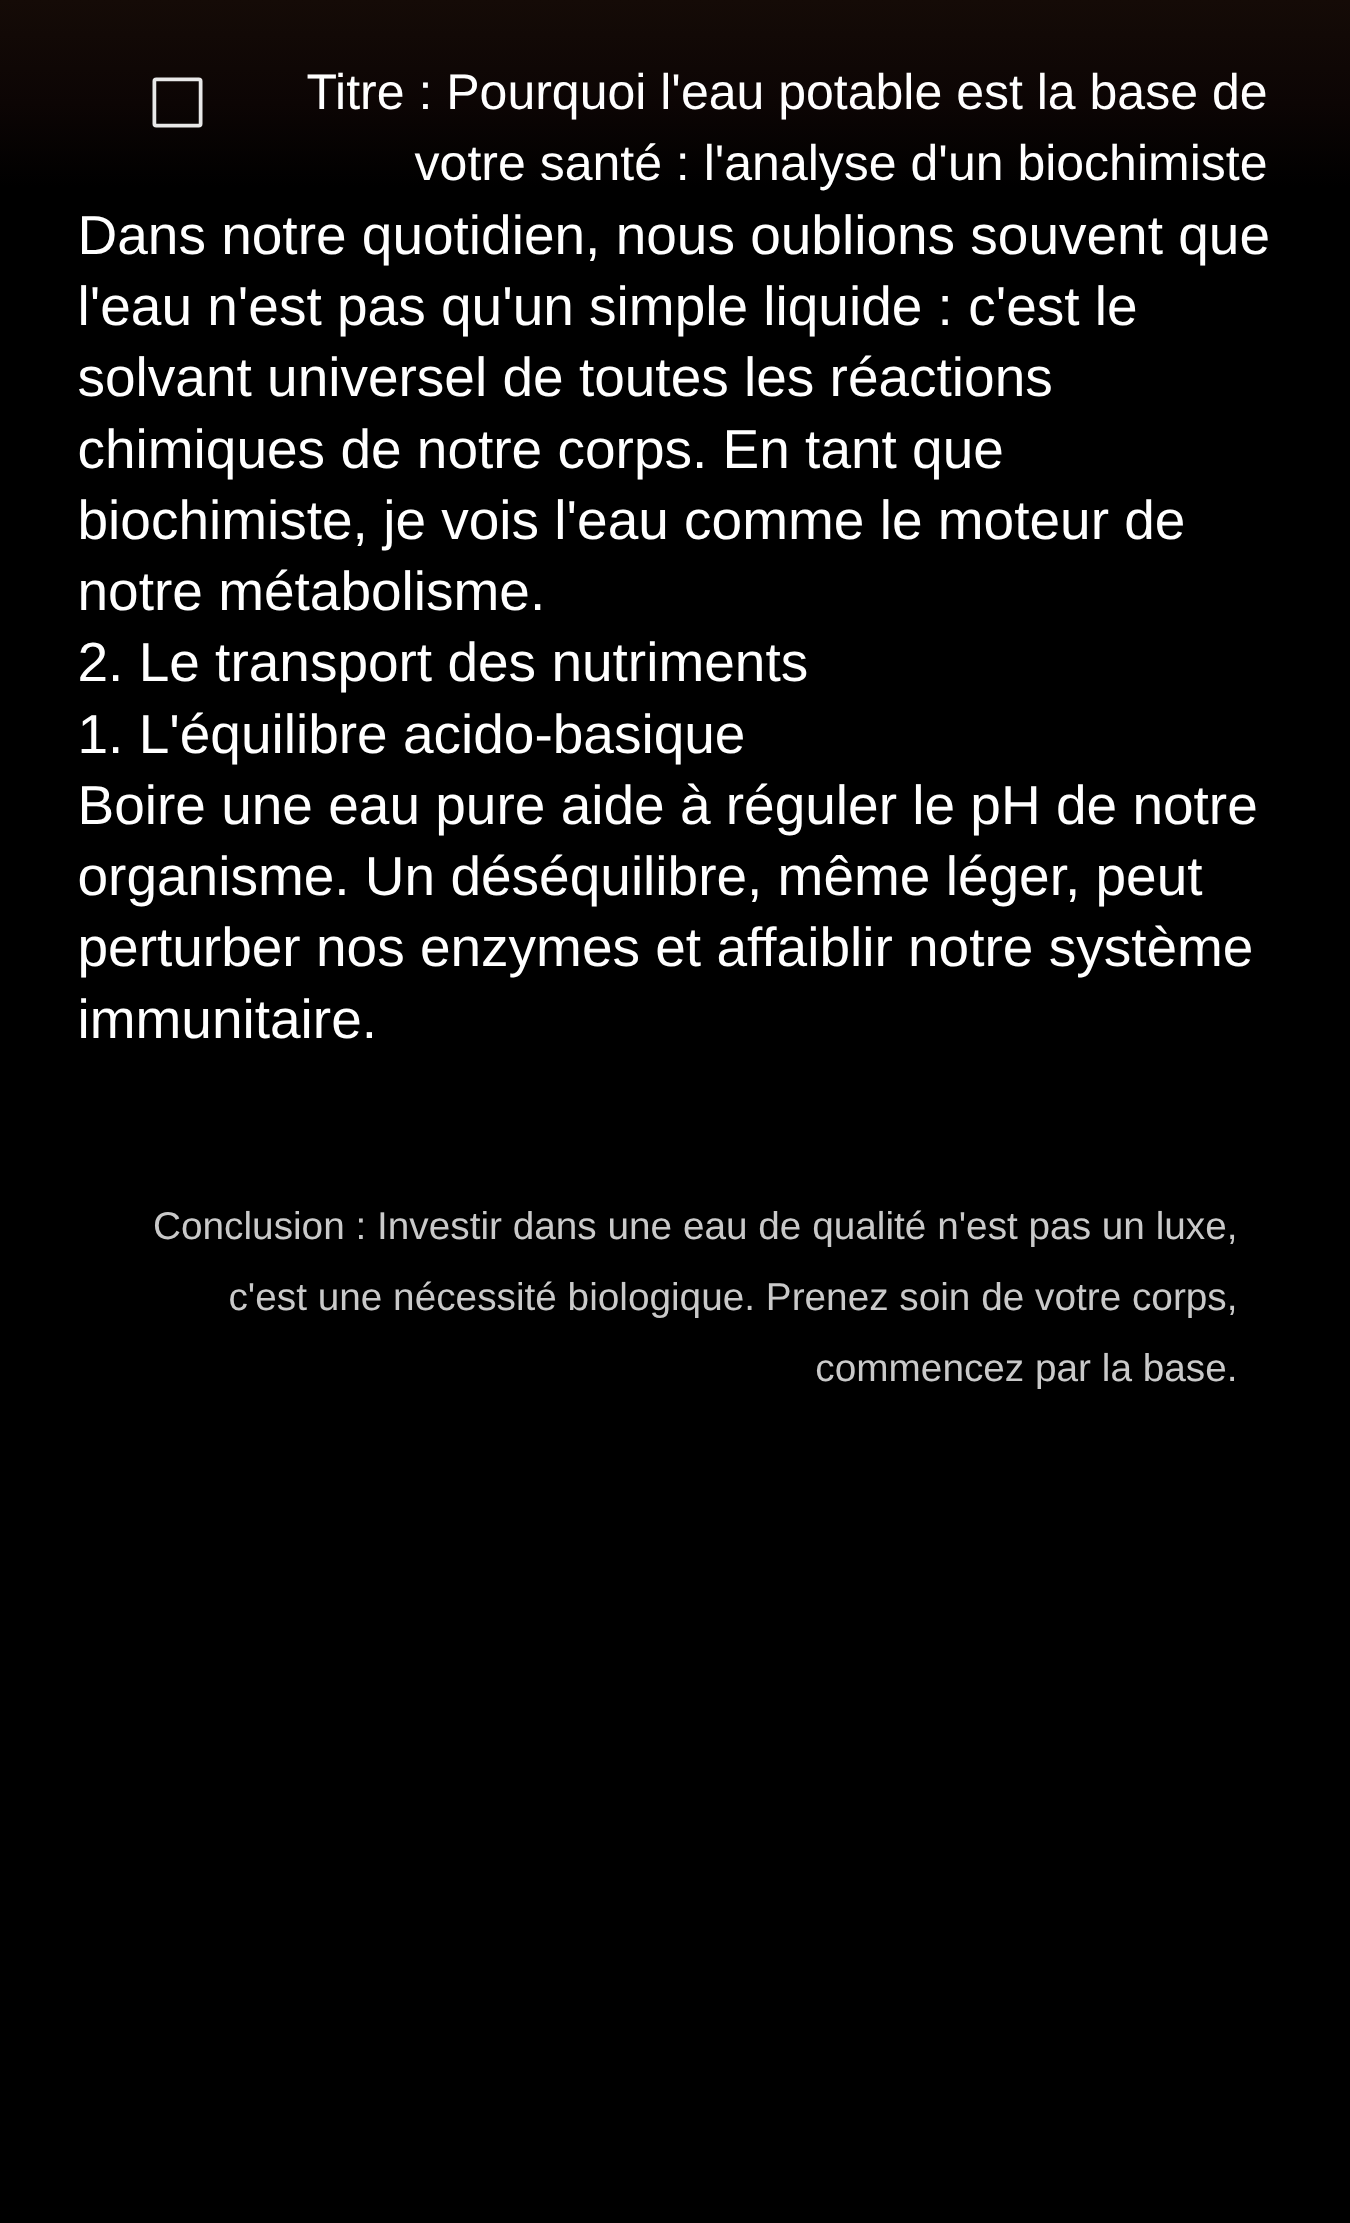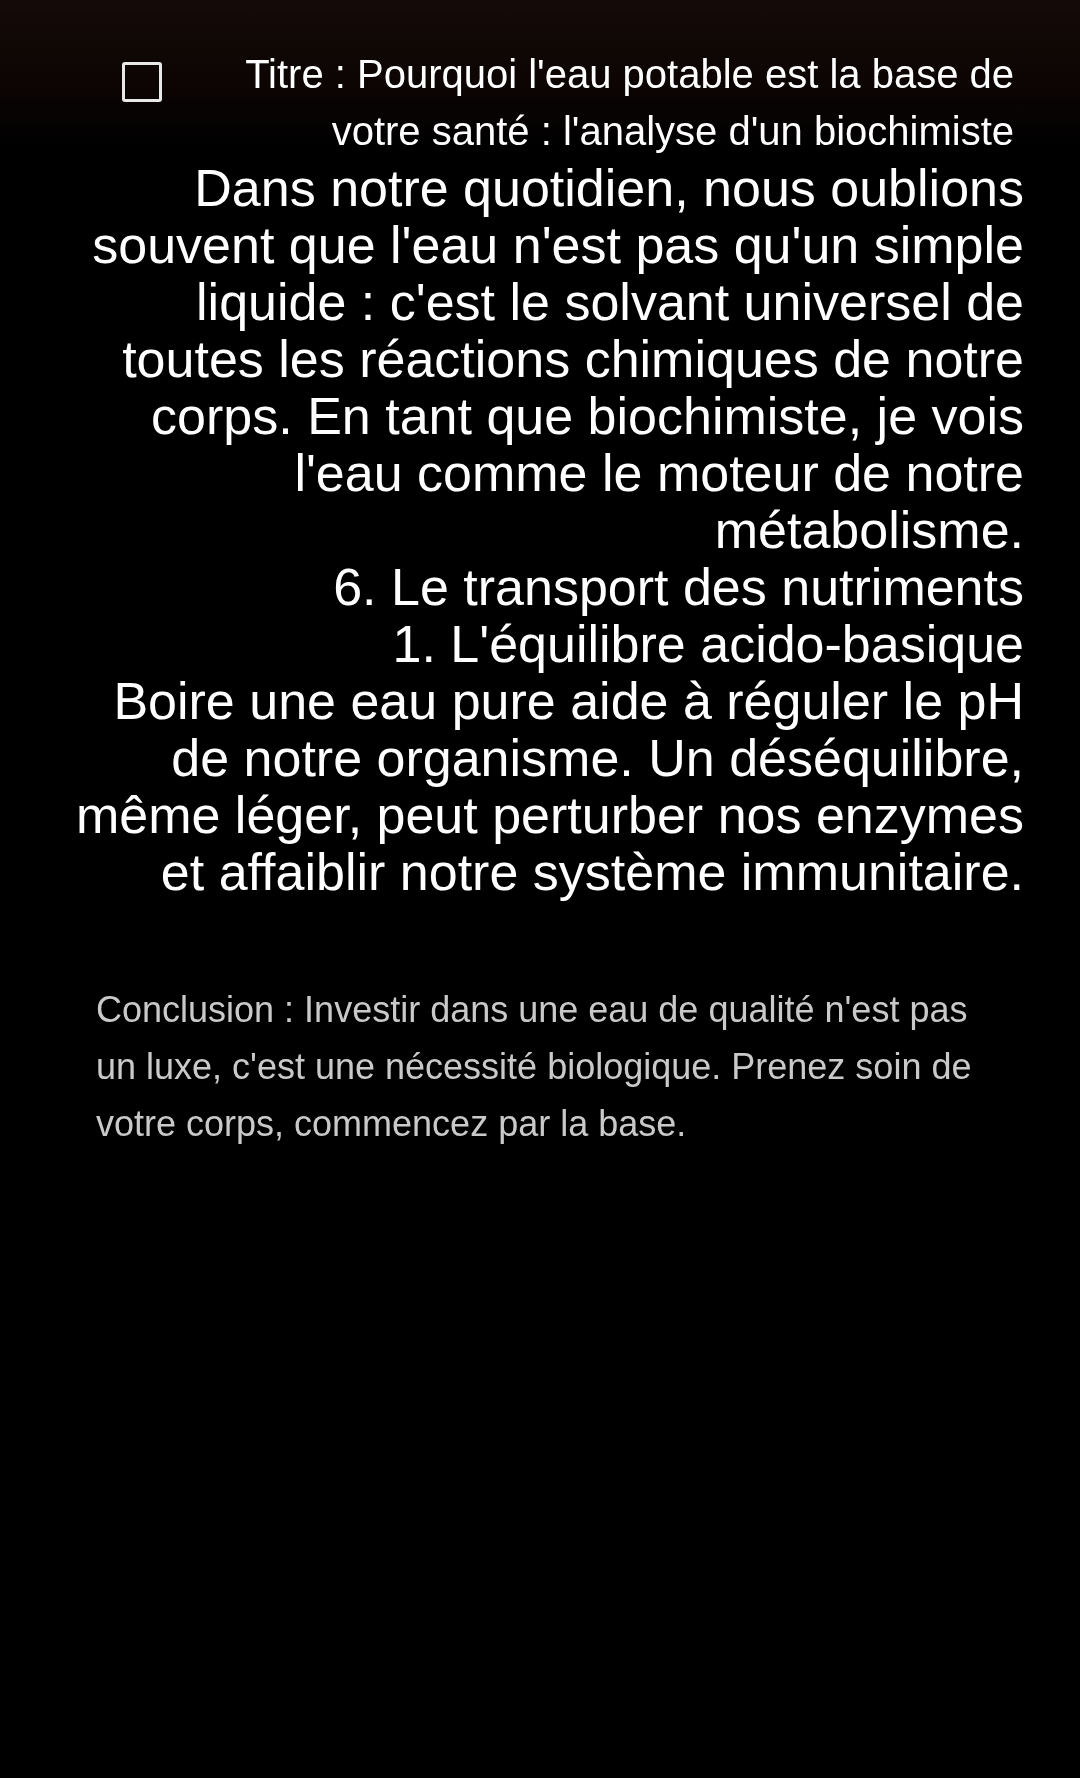--- a/index.html
+++ b/index.html
@@ -55,47 +55,47 @@
   }
   .title-text {
     font-size: 40px;
     line-height: 57px;
     color: #ffffff;
     font-weight: 400;
     text-align: right;
   }
   .para {
     margin: 0;
-    font-size: 52px;
+    font-size: 44px;
     line-height: 57px;
-    text-align: right;
+    text-align: left;
   }
   .conclusion {
-    margin-top: 80px;
+    margin-top: 108px;
     padding: 0 34px 0 34px;
-    font-size: 36px;
+    font-size: 31px;
     line-height: 57px;
     color: #c9c9c9;
-    text-align: left;
+    text-align: right;
   }
 </style>
 </head>
 <body>
 
 <div class="page">
   <div class="top-tint"></div>
 
   <div class="content">
 
     <div class="title-block">
       <span class="checkbox"></span>
       <span class="title-text">Titre : Pourquoi l'eau potable est la base de votre santé : l'analyse d'un biochimiste</span>
     </div>
 
     <p class="para">Dans notre quotidien, nous oublions souvent que l'eau n'est pas qu'un simple liquide : c'est le solvant universel de toutes les réactions chimiques de notre corps. En tant que biochimiste, je vois l'eau comme le moteur de notre métabolisme.</p>
-    <p class="para">6. Le transport des nutriments</p>
+    <p class="para">2. Le transport des nutriments</p>
     <p class="para">1. L'équilibre acido-basique</p>
     <p class="para">Boire une eau pure aide à réguler le pH de notre organisme. Un déséquilibre, même léger, peut perturber nos enzymes et affaiblir notre système immunitaire.</p>
 
     <div class="conclusion">Conclusion : Investir dans une eau de qualité n'est pas un luxe, c'est une nécessité biologique. Prenez soin de votre corps, commencez par la base.</div>
 
   </div>
 </div>
 
 </body></html>

